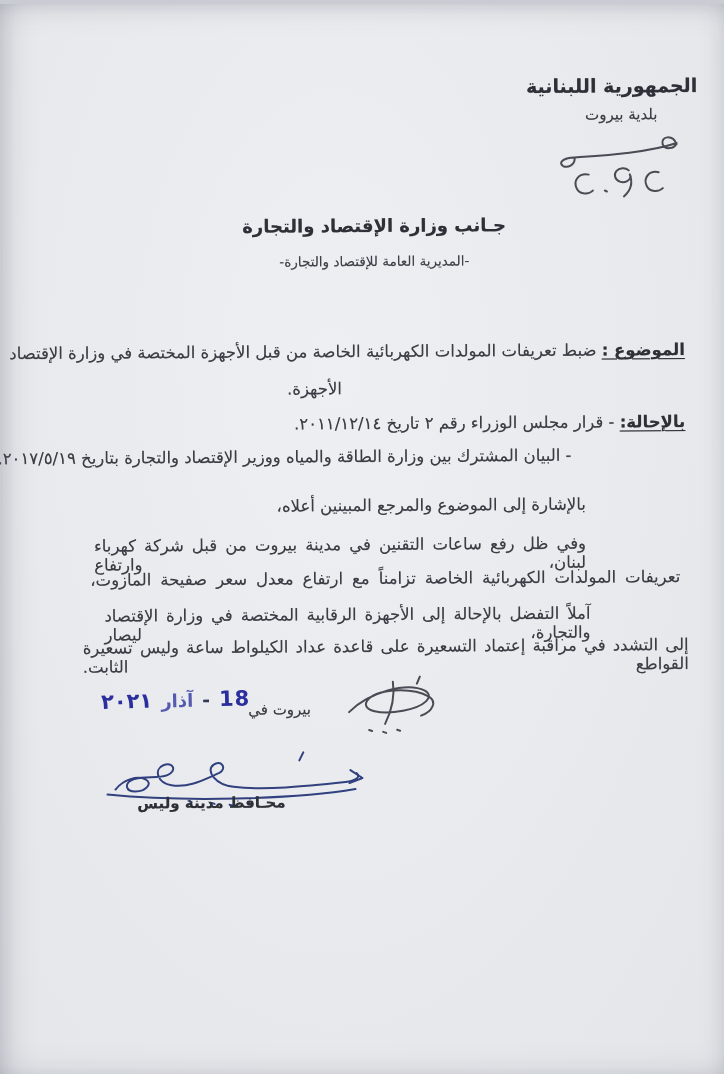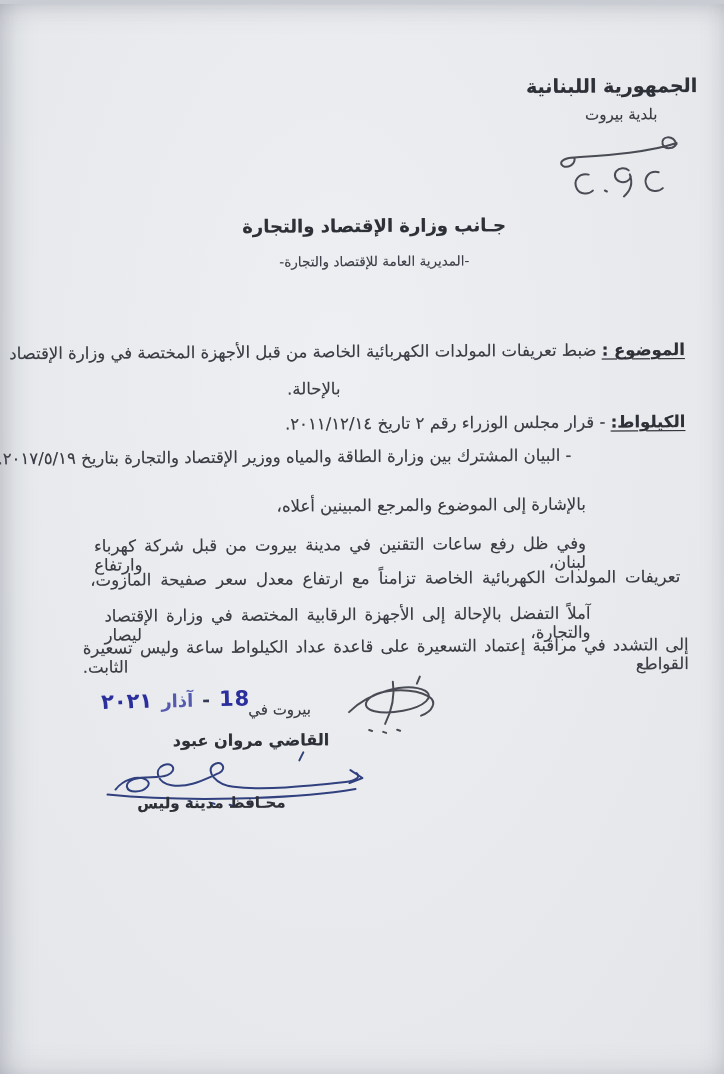--- a/index.html
+++ b/index.html
@@ -57,24 +57,24 @@
       </svg>
     </div>
 
     <div class="abs ink bold title1" style="top:211px;left:calc(50% + 14px);transform:translateX(-50%);">جـانب وزارة الإقتصاد والتجارة</div>
     <div class="abs ink title2" style="top:249px;left:calc(50% + 14px);transform:translateX(-50%);">-المديرية العامة للإقتصاد والتجارة-</div>
 
     <div class="abs ink bodytxt" style="top:338px;right:38px;width:630px;">
       <span class="bold u">الموضوع :</span>
       <span>ضبط تعريفات المولدات الكهربائية الخاصة من قبل الأجهزة المختصة في وزارة الإقتصاد</span>
     </div>
-    <div class="abs ink bodytxt" style="top:375px;left:288px;">بالإحالة.</div>
+    <div class="abs ink bodytxt" style="top:375px;left:288px;">الأجهزة.</div>
 
     <div class="abs ink bodytxt" style="top:410px;right:38px;">
-      <span class="bold u">الكيلواط:</span>
+      <span class="bold u">بالإحالة:</span>
       <span>- قرار مجلس الوزراء رقم ٢ تاريخ ٢٠١١/١٢/١٤.</span>
     </div>
     <div class="abs ink bodytxt" style="top:443px;right:152px;">- البيان المشترك بين وزارة الطاقة والمياه ووزير الإقتصاد والتجارة بتاريخ ٢٠١٧/٥/١٩.</div>
 
     <div class="abs ink bodytxt" style="top:492px;right:138px;">بالإشارة إلى الموضوع والمرجع المبينين أعلاه،</div>
     <div class="abs ink bodytxt jline" style="top:531px;right:138px;width:492px;">وفي ظل رفع ساعات التقنين في مدينة بيروت من قبل شركة كهرباء لبنان، وارتفاع</div>
     <div class="abs ink bodytxt jline" style="top:565px;right:44px;width:590px;">تعريفات المولدات الكهربائية الخاصة تزامناً مع ارتفاع معدل سعر صفيحة المازوت،</div>
     <div class="abs ink bodytxt jline" style="top:601px;right:134px;width:486px;">آملاً التفضل بالإحالة إلى الأجهزة الرقابية المختصة في وزارة الإقتصاد والتجارة، ليصار</div>
     <div class="abs ink bodytxt jline" style="top:633px;right:36px;width:606px;">إلى التشدد في مراقبة إعتماد التسعيرة على قاعدة عداد الكيلواط ساعة وليس تسعيرة القواطع الثابت.</div>
 
@@ -88,21 +88,20 @@
     </div>
 
     <div class="abs" style="top:664px;left:332px;width:112px;height:74px;">
       <svg width="112" height="74" viewBox="0 0 112 74">
         <path class="penstroke" d="M16,44 C36,24 74,14 92,23 C102,29 92,39 70,43 C48,47 28,43 34,33 C42,21 78,19 96,29 C104,34 100,44 88,48"></path>
         <path class="penstroke" d="M60,14 C62,28 58,44 52,56"></path>
         <path class="penstroke" d="M36,62 l3,1 M50,64 l3,1 M64,62 l3,1 M84,16 l3,-7"></path>
       </svg>
     </div>
 
-    <div class="abs ink bold" style="top:726px;right:396px;font-size:16px;">القاضي مروان عبود</div>
 
     <div class="abs" style="top:744px;left:92px;width:290px;height:64px;">
       <svg width="290" height="64" viewBox="0 0 290 64">
         <path class="sigstroke" d="M22,40 C30,30 44,26 52,30 C60,34 52,42 42,42 C32,42 30,34 40,30 C52,26 64,30 74,26 C84,22 80,12 70,16 C60,20 64,34 78,36 C96,39 112,30 126,24 C134,20 128,10 120,16 C112,22 122,36 140,38 C170,42 212,38 252,34 C262,33 268,29 263,25"></path>
         <path class="sigstroke" d="M257,22 L269,30 L256,35"></path>
         <path class="sigstroke" d="M262,41 C200,51 90,53 14,45"></path>
         <path class="sigstroke" d="M118,54 l3,1 M136,56 l3,1 M154,54 l3,1 M96,52 l2,1"></path>
         <path class="sigstroke" d="M206,12 l4,-8"></path>
       </svg>
     </div>

